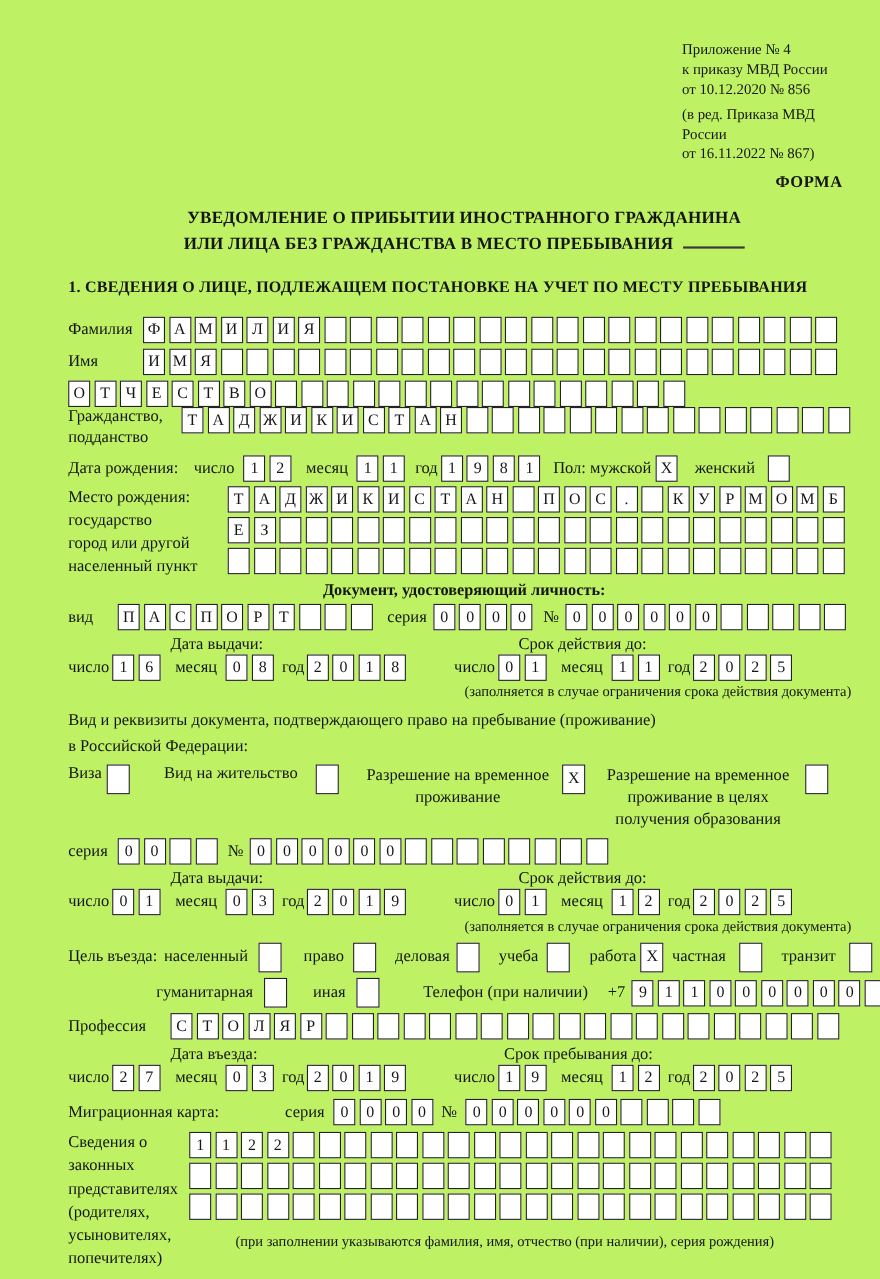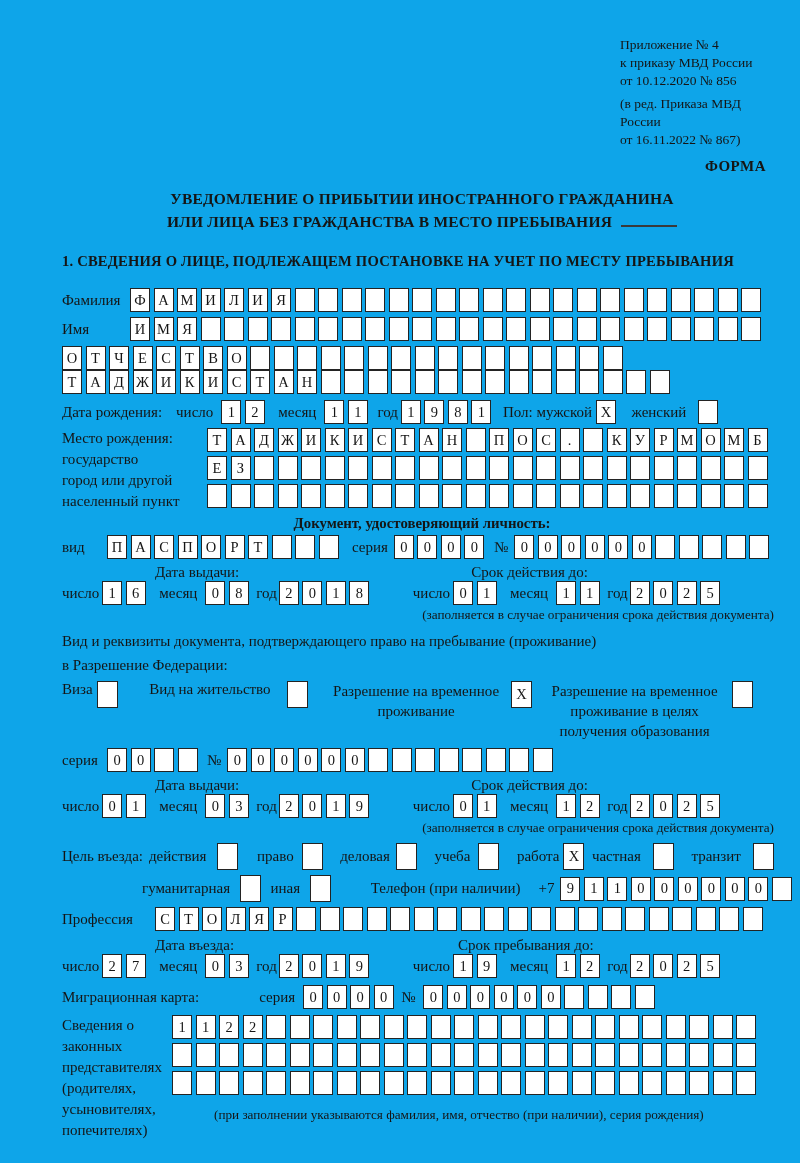--- a/index.html
+++ b/index.html
@@ -2,21 +2,21 @@
 <html><head>
 <meta charset="utf-8">
 <style>
   * { margin:0; padding:0; box-sizing:border-box; }
   html,body { background:#ffffff; }
   body {
     width:800px; height:1163px;
     font-family:"Liberation Serif","DejaVu Serif",serif;
     color:#151515;
   }
-  .page { width:800px; height:1163px; padding:36px 18px 0 62px; overflow:hidden; position:relative; background:#0ea5e9; }
+  .page { width:800px; height:1163px; padding:36px 18px 0 62px; overflow:hidden; position:relative; background:#bef264; }
 
   .hdr { margin-left:558px; font-size:13.5px; line-height:18px; }
   .hdr .rev { margin-top:5px; }
   .forma { text-align:right; padding-right:16px; font-weight:bold; font-size:15px; margin-top:9px; letter-spacing:.5px; }
 
   .title { text-align:center; font-weight:bold; font-size:15.5px; line-height:23px; margin-top:12px; letter-spacing:.2px; }
   .uline { display:inline-block; width:56px; border-bottom:2px solid #3a3a3a; margin-left:9px; }
 
   .sec1 { font-weight:bold; font-size:14.6px; margin-top:20px; letter-spacing:.2px; }
 
@@ -32,21 +32,21 @@
   }
   .big .cell { width:21px; height:27px; }
 
   .w68{width:68px;} .w141{width:141px;} .w103{width:103px;} .w145{width:145px;} .w110{width:110px;}
   .lblcol div { line-height:19px; font-size:15px; white-space:nowrap; }
   .lblcol.tall div { line-height:21px; }
   .cellcol .cells { margin-bottom:4px; }
 
   .ml2{margin-left:2px}.ml3{margin-left:3px}.ml4{margin-left:4px}.ml6{margin-left:6px}
   .ml8{margin-left:8px}.ml10{margin-left:10px}.ml12{margin-left:12px}.ml14{margin-left:14px}
-  .ml16{margin-left:16px}.ml18{margin-left:18px}.ml20{margin-left:6px}.ml22{margin-left:22px}.ml28{margin-left:28px}.ml36{margin-left:36px}.ml40{margin-left:40px}
+  .ml16{margin-left:16px}.ml18{margin-left:18px}.ml20{margin-left:20px}.ml22{margin-left:22px}.ml28{margin-left:28px}.ml36{margin-left:36px}.ml40{margin-left:40px}
   .ml56{margin-left:80px}.ml60{margin-left:60px}.ml93{margin-left:93px}
   .ml224{margin-left:224px}.ml232{margin-left:232px}.mt3{margin-top:3px}.mt4{margin-top:4px}.mt5{margin-top:5px}
   .mt6{margin-top:6px}.mt7{margin-top:7px}.mt18{margin-top:18px}
 
   .dochead { text-align:center; font-weight:bold; font-size:14.8px; margin-top:3px; }
   .note { font-size:13.2px; line-height:16px; }
   .note.right { text-align:right; padding-right:8px; margin-top:2px; }
   .para { font-size:15px; line-height:22px; margin-top:7px; }
   .centered { text-align:center; font-size:15px; line-height:20px; }
 </style>
@@ -162,20 +162,24 @@
         <span class="cell"></span>
         <span class="cell"></span>
         <span class="cell"></span>
         <span class="cell"></span>
         <span class="cell"></span>
         <span class="cell"></span>
       </span>
   </div>
 
   <div class="frow">
+    <div class="lblcol w103">
+      <div>Гражданство,</div>
+      <div>подданство</div>
+    </div>
     <span class="cells">
         <span class="cell">Т</span>
         <span class="cell">А</span>
         <span class="cell">Д</span>
         <span class="cell">Ж</span>
         <span class="cell">И</span>
         <span class="cell">К</span>
         <span class="cell">И</span>
         <span class="cell">С</span>
         <span class="cell">Т</span>
@@ -393,21 +397,21 @@
     <span class="cells ml2">
         <span class="cell">2</span>
         <span class="cell">0</span>
         <span class="cell">2</span>
         <span class="cell">5</span>
       </span>
   </div>
   <div class="note right">(заполняется в случае ограничения срока действия документа)</div>
 
   <div class="para">Вид и реквизиты документа, подтверждающего право на пребывание (проживание)</div>
-  <div class="para" style="margin-top:2px">в Разрешение Федерации:</div>
+  <div class="para" style="margin-top:2px">в Российской Федерации:</div>
 
   <div class="frow mt5">
     <span class="lbl">Виза</span>
     <span class="cells big ml4">
         <span class="cell"></span>
       </span>
     <span class="lbl ml28">Вид на жительство</span>
     <span class="cells big ml16">
         <span class="cell"></span>
       </span>
@@ -493,21 +497,21 @@
         <span class="cell">2</span>
         <span class="cell">0</span>
         <span class="cell">2</span>
         <span class="cell">5</span>
       </span>
   </div>
   <div class="note right">(заполняется в случае ограничения срока действия документа)</div>
 
   <div class="row mt7">
     <span class="lbl">Цель въезда:</span>
-    <span class="lbl ml6">действия</span>
+    <span class="lbl ml6">населенный</span>
     <span class="cells big ml10">
         <span class="cell"></span>
       </span>
     <span class="lbl ml16">право</span>
     <span class="cells big ml8">
         <span class="cell"></span>
       </span>
     <span class="lbl ml14">деловая</span>
     <span class="cells big ml6">
         <span class="cell"></span>

